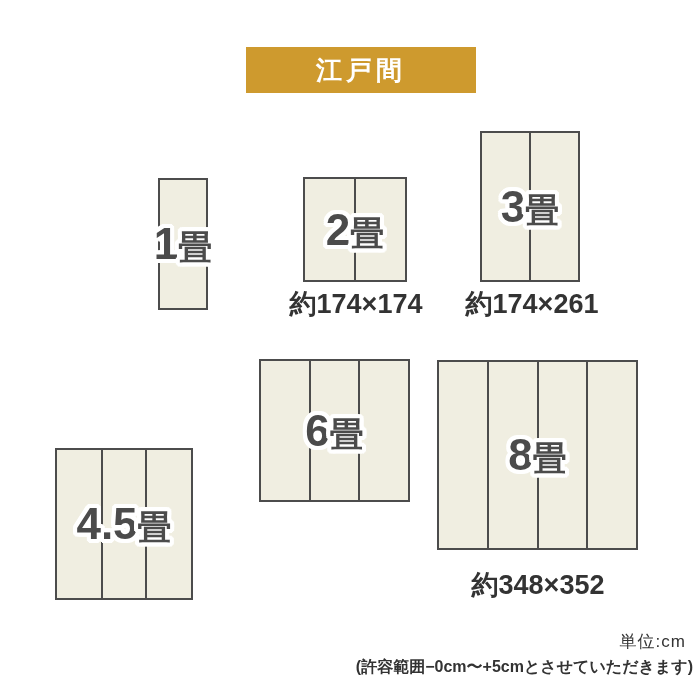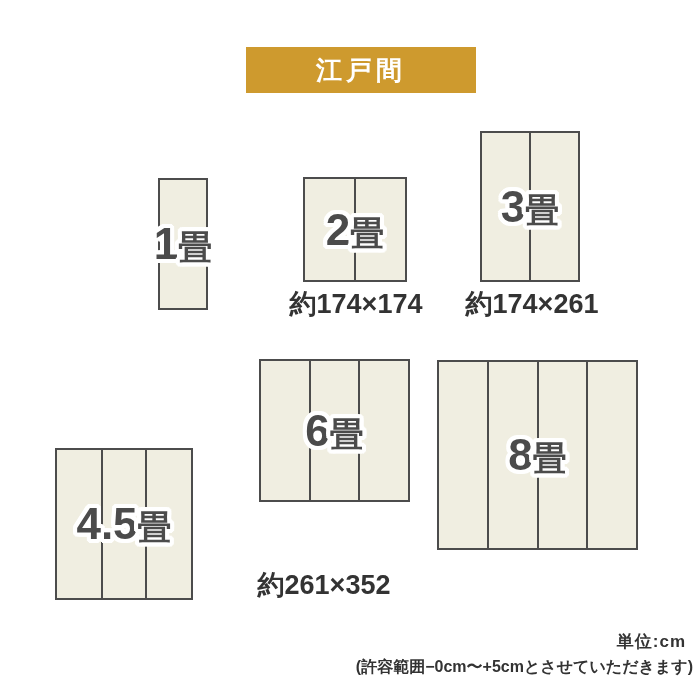--- a/index.html
+++ b/index.html
@@ -70,21 +70,21 @@
     color:var(--caption-text);
   }
   .cap1{left:182px;top:291px;}
   .cap2{left:356px;top:291px;}
   .cap3{left:532px;top:291px;}
   .cap45{left:133px;top:572px;}
   .cap6{left:324px;top:572px;}
   .cap8{left:538px;top:572px;}
   .unit-note{
     position:absolute;right:25px;top:630px;
-    font-size:17px;font-weight:bold;letter-spacing:1px;
+    font-size:17px;font-weight:normal;letter-spacing:1px;
     color:var(--caption-text);
   }
   .tolerance-note{
     position:absolute;right:18px;top:657px;
     font-size:16px;font-weight:bold;
     color:var(--caption-text);
   }
 </style>
 </head>
 <body>
@@ -125,27 +125,27 @@
     </div>
   </div>
 
   <div class="tile t6">
     <div class="seam p33"></div>
     <div class="seam p66"></div>
     <div class="tile-label">
       <span class="num">6</span><span class="unit">畳</span>
     </div>
   </div>
-  <div class="caption cap6">約261×352</div>
 
   <div class="tile t8">
     <div class="seam p25"></div>
     <div class="seam p50"></div>
     <div class="seam p75"></div>
     <div class="tile-label">
       <span class="num">8</span><span class="unit">畳</span>
     </div>
   </div>
+  <div class="caption cap8">約348×352</div>
 
   <div class="unit-note">単位:cm</div>
   <div class="tolerance-note">(許容範囲−0cm〜+5cmとさせていただきます)</div>
 
 </div>
 
 </body></html>

